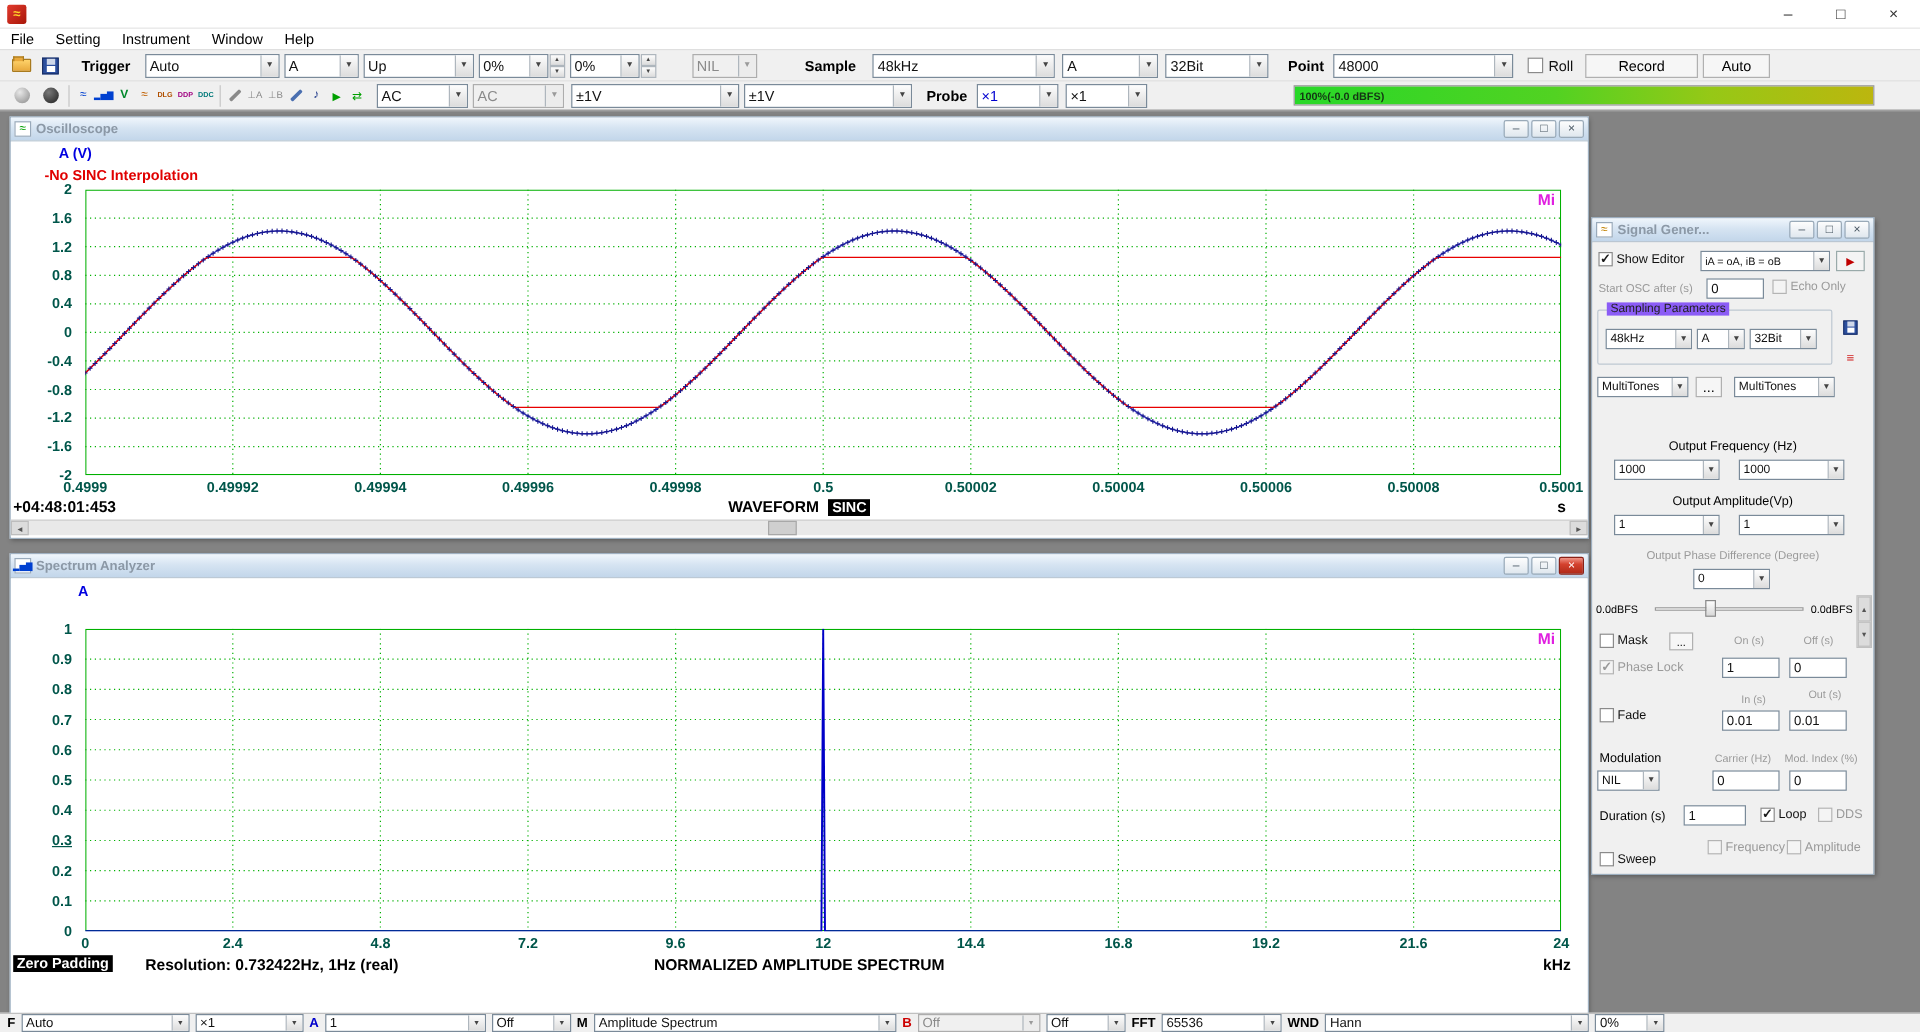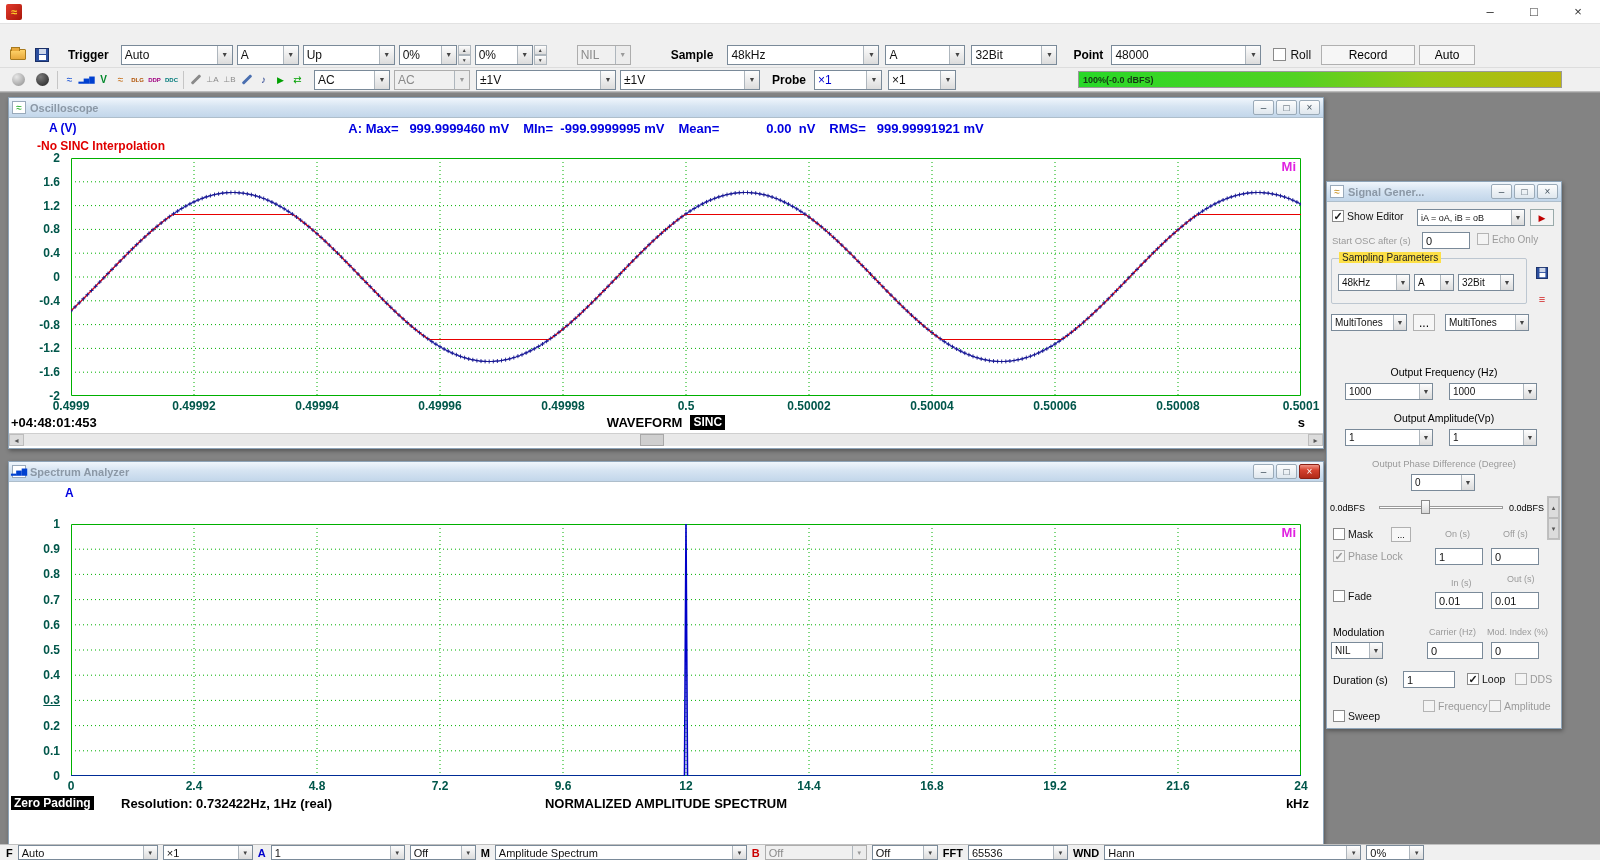--- a/index.html
+++ b/index.html
@@ -69,42 +69,42 @@
 .mi-logo{position:absolute;top:1px;right:5px;color:#e020e0;font-weight:bold;font-size:13px}
 .yticks{position:absolute}
 .yticks .tick{position:absolute;right:5px;transform:translateY(-50%);font-size:12px;font-weight:bold;color:#00564a;white-space:nowrap}
 .xticks{position:absolute}
 .xticks .tick{position:absolute;top:0;transform:translateX(-50%);font-size:12px;font-weight:bold;color:#00564a;white-space:nowrap}
 .stats-row{position:absolute;left:0;right:0;display:flex;justify-content:center;font-size:13px;font-weight:bold;color:#0000e0}
 .stats-row span{white-space:pre}
 .blue-lab{position:absolute;font-size:12px;font-weight:bold;color:#0000e0}
 .red-note{position:absolute;font-size:12px;font-weight:bold;color:#e00000}
 .chart-footer{position:absolute;left:0;right:0;height:16px}
-.cf-center{position:absolute;left:0;right:0;display:flex;justify-content:center;gap:8px;}
+.cf-center{position:absolute;left:0;right:0;display:flex;justify-content:center;gap:8px;align-items:center}
 .bold-black{font-size:13px;font-weight:bold;color:#000}
 .badge{background:#000;color:#fff;font-size:12px;font-weight:bold;padding:0 3px}
 .hscroll{position:absolute;height:13px;background:#e9e9e9;border-top:1px solid #cfcfcf;display:flex;align-items:stretch}
 .sb-arrow{width:15px;display:flex;align-items:center;justify-content:center;font-size:8px;color:#555;background:#dcdcdc;border:1px solid #bdbdbd}
 .sb-track{flex:1;position:relative}
 .sb-thumb{position:absolute;top:0;bottom:0;width:24px;background:#cfcfcf;border:1px solid #a8a8a8}
 
 
 #siggen .win-body{font-size:11px}
 .sg-abs{position:absolute}
 .sg-lab{font-size:10.5px;color:#000}
 .sg-lab.gray{color:#9a9a9a}
 .sg-lab.c{text-align:center;width:100%;display:block}
 .input{display:inline-flex;align-items:center;height:17px;background:#fff;border:1px solid #7a8a99;font-size:11px;padding:0 3px}
 #siggen .combo{height:17px}
 #siggen .combo .cv{font-size:10px}
 #siggen .combo .ca{width:13px}
 #siggen .cb{font-size:10.5px;gap:3px}
 #siggen .cb .box{width:12px;height:12px}
 .grp{position:absolute;border:1px solid #bdc7d1;border-radius:2px}
-.grp-legend{position:absolute;top:-7px;left:7px;background:#fde047;padding:0 3px;font-size:10px;color:#222}
+.grp-legend{position:absolute;top:-7px;left:7px;background:#8b5cf6;padding:0 3px;font-size:10px;color:#222}
 .play-btn{display:inline-flex;align-items:center;justify-content:center;width:24px;height:17px;background:#f4f4f4;border:1px solid #9aa;color:#c00000;font-size:9px}
 .slider{position:absolute;height:14px}
 .sl-track{position:absolute;left:0;right:0;top:6px;height:3px;background:#fff;border:1px solid #9a9a9a}
 .sl-thumb{position:absolute;top:0;width:9px;height:14px;background:linear-gradient(#fdfdfd,#d8d8d8);border:1px solid #888}
 .vscroll{position:absolute;width:13px;background:#e9e9e9;border:1px solid #c0c0c0;display:flex;flex-direction:column}
 .vscroll span{flex:1;display:flex;align-items:center;justify-content:center;font-size:7px;color:#555;background:#dcdcdc;border:1px solid #bdbdbd}
 .sg-mini{position:absolute;width:18px;height:18px;display:flex;align-items:center;justify-content:center}
 
 
 #statusbar{position:absolute;bottom:0;left:0;right:0;height:16px;background:#f0f0f0;border-top:1px solid #c0c0c0;display:flex;align-items:center;gap:5px;padding-left:6px}
@@ -122,20 +122,27 @@
 
   <div id="titlebar">
     <span class="app-logo">≈</span>
     <span class="win-controls">
       <span class="wc">–</span>
       <span class="wc">□</span>
       <span class="wc">×</span>
     </span>
   </div>
 
+  <div id="menubar">
+    <span class="menu-item">File</span>
+    <span class="menu-item">Setting</span>
+    <span class="menu-item">Instrument</span>
+    <span class="menu-item">Window</span>
+    <span class="menu-item">Help</span>
+  </div>
 
   <div id="toolbar1">
     <span class="icon-btn">
         <span class="ic-folder"></span>
       </span>
     <span class="icon-btn">
         <span class="ic-floppy"></span>
       </span>
     <span class="tb-label" style="margin-left:14px">Trigger</span>
     <div class="combo" style="width:112px;margin-left:12px">
@@ -266,30 +273,20 @@
         <span class="win-ic" style="color:#00a000">≈</span>
         <span class="win-title">Oscilloscope</span>
         <span class="win-btns">
           <span class="wb">–</span>
           <span class="wb">□</span>
           <span class="wb">×</span>
         </span>
       </div>
       <div class="win-body" style="height:330px">
         <span class="blue-lab" style="left:40px;top:3px">A (V)</span>
-        <div class="stats-row" style="top:3px">
-          <span>A: Max=</span>
-          <span>   999.9999460 mV</span>
-          <span style="margin-left:14px">MIn=</span>
-          <span>  -999.9999995 mV</span>
-          <span style="margin-left:14px">Mean=</span>
-          <span>             0.00  nV</span>
-          <span style="margin-left:14px">RMS=</span>
-          <span>   999.99991921 mV</span>
-        </div>
         <span class="red-note" style="left:28px;top:21px">-No SINC Interpolation</span>
         <div class="yticks" id="wf-yt" style="left:0;top:40px;width:56px;height:238px">
             <span class="tick" style="top: 0%;">2</span>
             <span class="tick" style="top: 10%;">1.6</span>
             <span class="tick" style="top: 20%; margin-left: 12px;">1.2</span>
             <span class="tick" style="top: 30%;">0.8</span>
             <span class="tick" style="top: 40%;">0.4</span>
             <span class="tick" style="top: 50%;">0</span>
             <span class="tick" style="top: 60%;">-0.4</span>
             <span class="tick" style="top: 70%;">-0.8</span>
@@ -595,21 +592,21 @@
     <div class="combo" style="width:66px">
       <span class="cv">Off</span>
         <span class="ca">▼</span>
       </div>
     <span class="sb-lab">FFT</span>
     <div class="combo" style="width:100px">
       <span class="cv">65536</span>
         <span class="ca">▼</span>
       </div>
     <span class="sb-lab">WND</span>
-    <div class="combo" style="width:257px">
+    <div class="combo" style="width:220px">
       <span class="cv">Hann</span>
         <span class="ca">▼</span>
       </div>
     <div class="combo" style="width:58px">
       <span class="cv">0%</span>
         <span class="ca">▼</span>
       </div>
   </div>
 
 </div>

